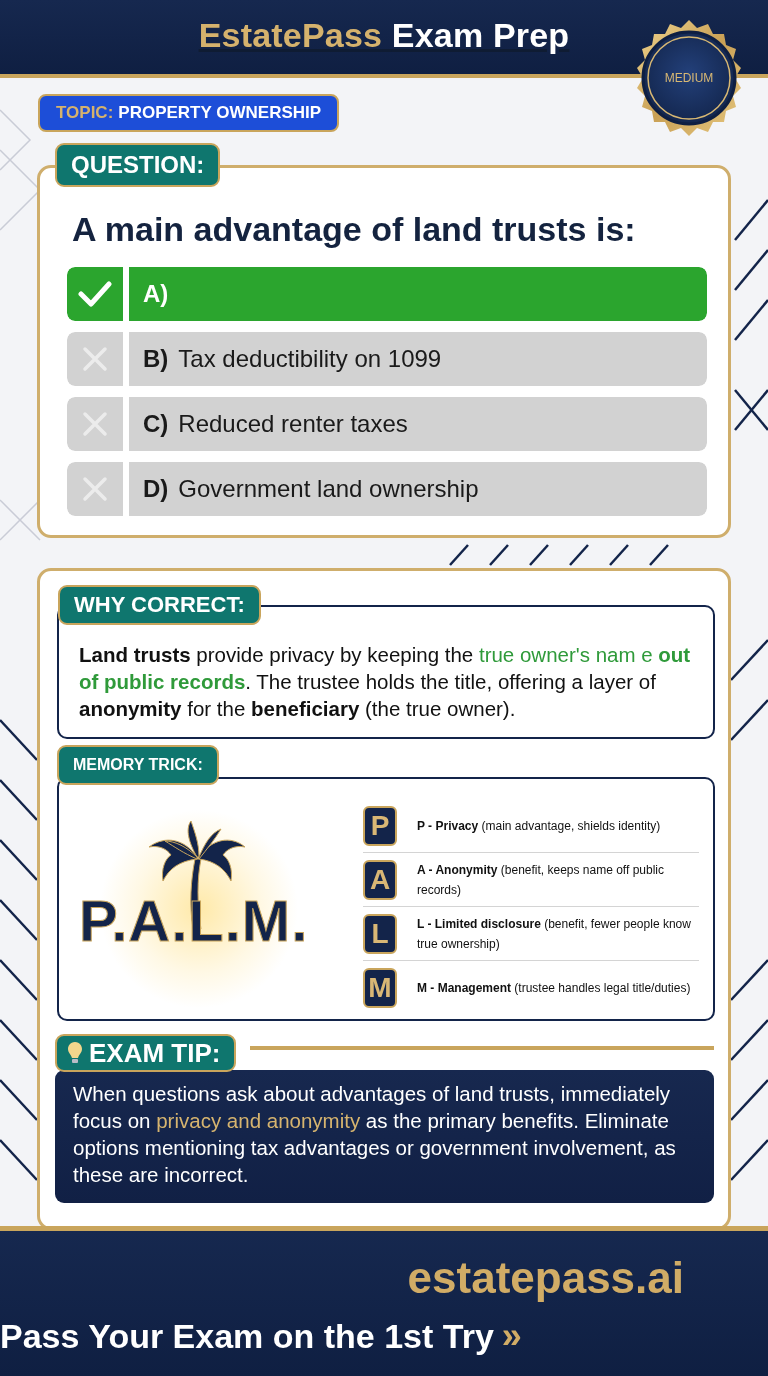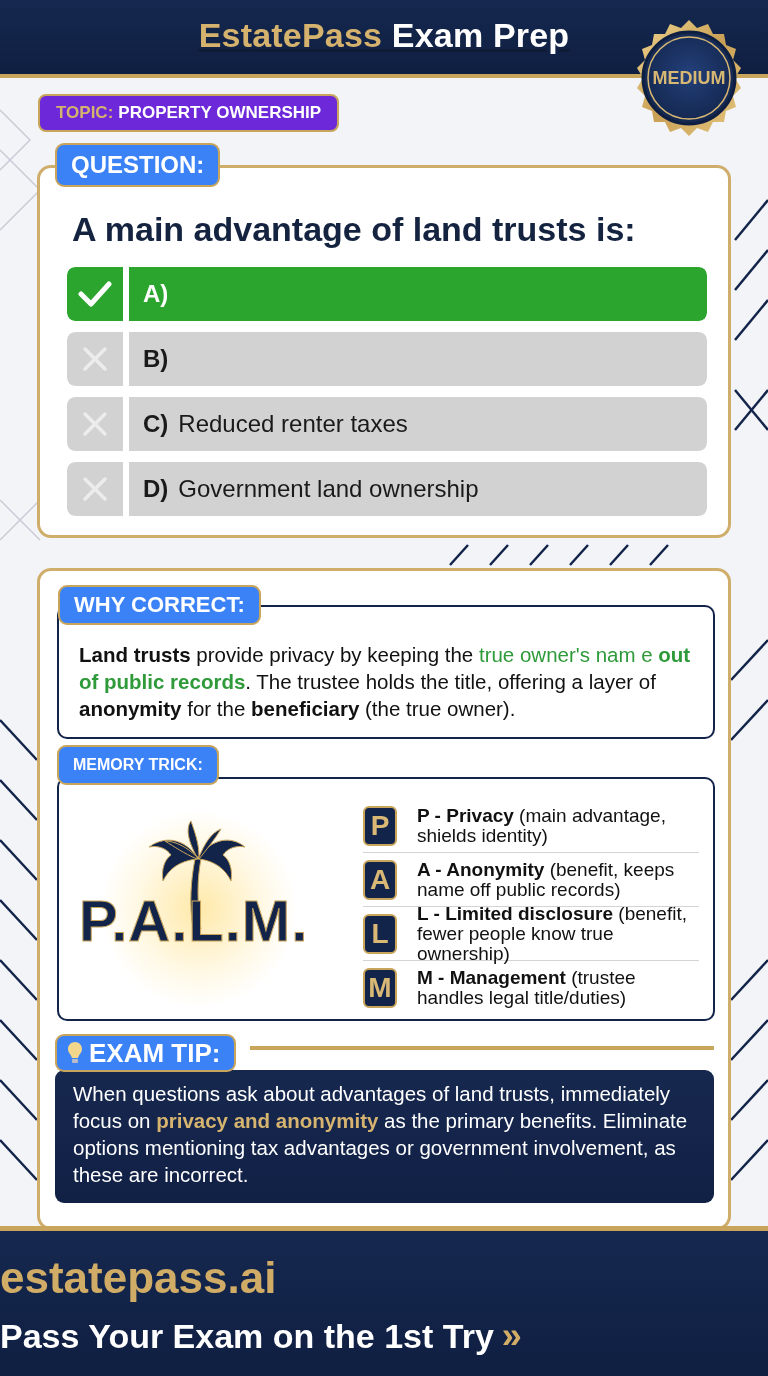--- a/index.html
+++ b/index.html
@@ -20,37 +20,37 @@
   }
   .header-title { font-size: 34px; font-weight: bold; letter-spacing: 0.2px; margin-top: -4px; text-decoration: underline; }
   .header-title .brand { color: #d5b26d; }
   .header-title .rest { color: #ffffff; }
   .badge {
     position: absolute; left: 629px; top: 18px; width: 120px; height: 120px; z-index: 5;
   }
   .badge-label {
     position: absolute; left: 0; top: 0; width: 120px; height: 120px;
     display: flex; align-items: center; justify-content: center;
-    color: #d8b873; font-weight: bold; font-size: 18px;
+    color: #d8b873; font-weight: normal; font-size: 12px;
   }
   .topic {
     position: absolute; left: 38px; top: 94px; height: 38px; padding: 0 16px;
-    background: #6d28d9; border: 2px solid #c9a55c; border-radius: 8px;
+    background: #1d4ed8; border: 2px solid #c9a55c; border-radius: 8px;
     display: flex; align-items: center; z-index: 3;
     font-weight: bold; font-size: 17px;
   }
   .topic .k { color: #d5b26d; }
   .topic .v { color: #ffffff; margin-left: 5px; }
 
   .card {
     position: absolute; background: #ffffff; border: 3px solid #cfae6c; border-radius: 14px; z-index: 2;
   }
   .q-card { left: 37px; top: 165px; width: 694px; height: 373px; }
   .tag {
-    position: absolute; background: #3b82f6; border: 2px solid #c9a55c; border-radius: 9px;
+    position: absolute; background: #0f766e; border: 2px solid #c9a55c; border-radius: 9px;
     color: #ffffff; font-weight: bold; display: flex; align-items: center; padding: 15px 14px; z-index: 4;
   }
   .q-tag { left: 55px; top: 143px; height: 44px; font-size: 24px; }
   .q-text {
     position: absolute; left: 32px; top: 42px; font-size: 34px; font-weight: bold; color: #14233f; white-space: nowrap;
   }
   .opt {
     position: absolute; left: 27px; width: 640px; height: 54px; display: flex; border-radius: 8px; overflow: hidden;
   }
   .opt .mark {
@@ -96,41 +96,41 @@
   .mnem-list { position: absolute; left: 304px; top: 20px; width: 336px; }
   .mnem-item {
     display: flex; align-items: center; height: 54px; border-bottom: 1px solid #d4d4d4;
   }
   .mnem-item:last-child { border-bottom: none; }
   .mnem-letter {
     width: 34px; height: 40px; flex: none; background: #13244a; border: 2px solid #c9a55c; border-radius: 6px;
     color: #d9b775; font-weight: bold; font-size: 28px; display: flex; align-items: center; justify-content: center;
     margin-right: 20px;
   }
-  .mnem-text { font-size: 19px; line-height: 20px; color: #111; }
+  .mnem-text { font-size: 12px; line-height: 20px; color: #111; }
   .mnem-text b { font-weight: bold; }
 
   .tip-tag { left: 55px; top: 1034px; height: 38px; font-size: 26px; padding-left: 10px; }
   .tip-line {
     position: absolute; left: 250px; top: 1046px; width: 464px; height: 4px; background: #c9a55c; z-index: 3;
   }
   .tip-box {
     position: absolute; left: 55px; top: 1070px; width: 659px; height: 133px; z-index: 3;
     background: linear-gradient(180deg, #17284f, #112045); border-radius: 9px; padding: 10px 18px;
     color: #ffffff; font-size: 20.5px; line-height: 27px;
   }
-  .tip-box .gold { color: #d6b46f; font-weight: bold; margin-top: 16px; }
+  .tip-box .gold { color: #d6b46f; font-weight: normal; margin-top: 16px; }
 
   .footer {
     position: absolute; left: 0; top: 1226px; width: 768px; height: 150px; z-index: 2;
     background: linear-gradient(180deg, #16284f 0%, #0f1f42 100%);
     border-top: 5px solid #c9a55c;
   }
   .footer-domain {
-    position: absolute; left: 0; top: 22px; width: 684px; text-align: left;
+    position: absolute; left: 0; top: 22px; width: 684px; text-align: right;
     font-size: 44px; font-weight: bold; color: #d1ac66;
   }
   .footer-tagline {
     position: absolute; left: 0; top: 84px; width: 768px; text-align: left;
     font-size: 34px; font-weight: bold; color: #ffffff;
   }
   .footer-tagline .arrows { color: #d1ac66; margin-left: 8px; font-size: 36px; }
 </style>
 </head>
 <body>
@@ -219,20 +219,21 @@
   </div>
 
   <div class="opt wrong" style="top:164px">
     <div class="mark">
       <svg width="26" height="26" viewBox="0 0 26 26">
           <path d="M3 3 L23 23 M23 3 L3 23" stroke="#ececec" stroke-width="3.5" stroke-linecap="round"></path>
         </svg>
     </div>
     <div class="body">
       <span class="letter">B)</span>
+      <span>Tax deductibility on 1099</span>
     </div>
   </div>
 
   <div class="opt wrong" style="top:229px">
     <div class="mark">
       <svg width="26" height="26" viewBox="0 0 26 26">
           <path d="M3 3 L23 23 M23 3 L3 23" stroke="#ececec" stroke-width="3.5" stroke-linecap="round"></path>
         </svg>
     </div>
     <div class="body">

